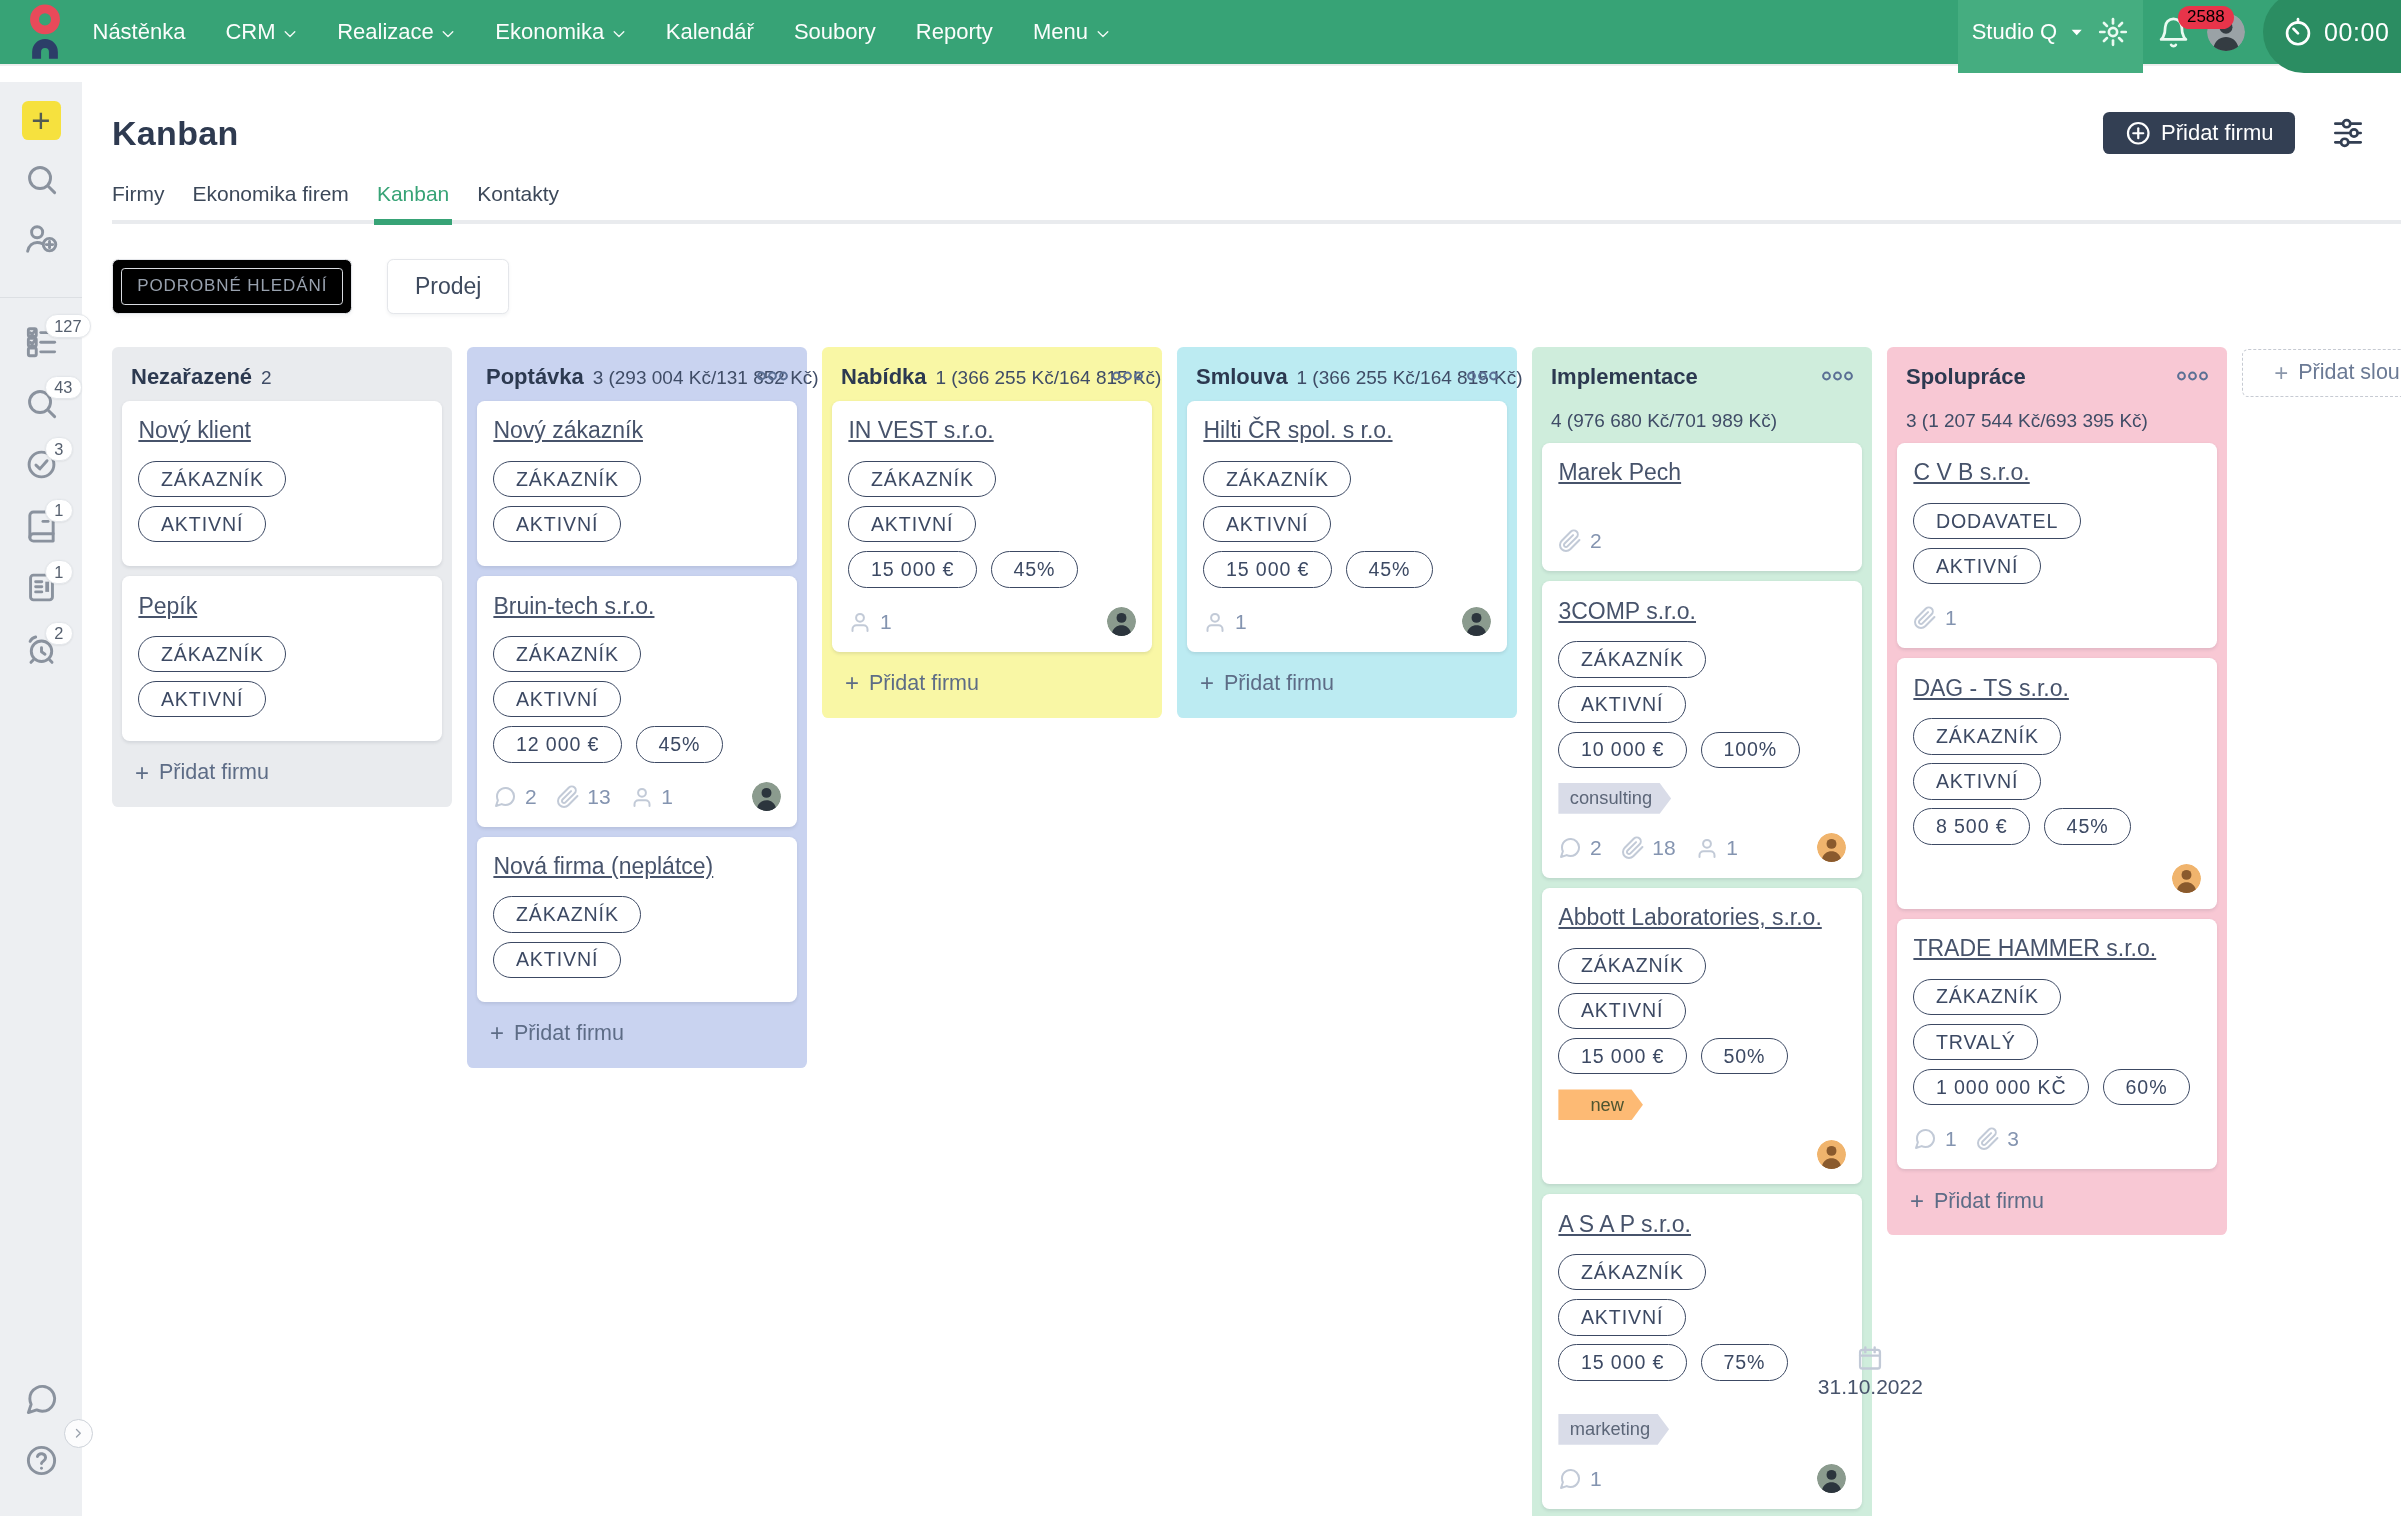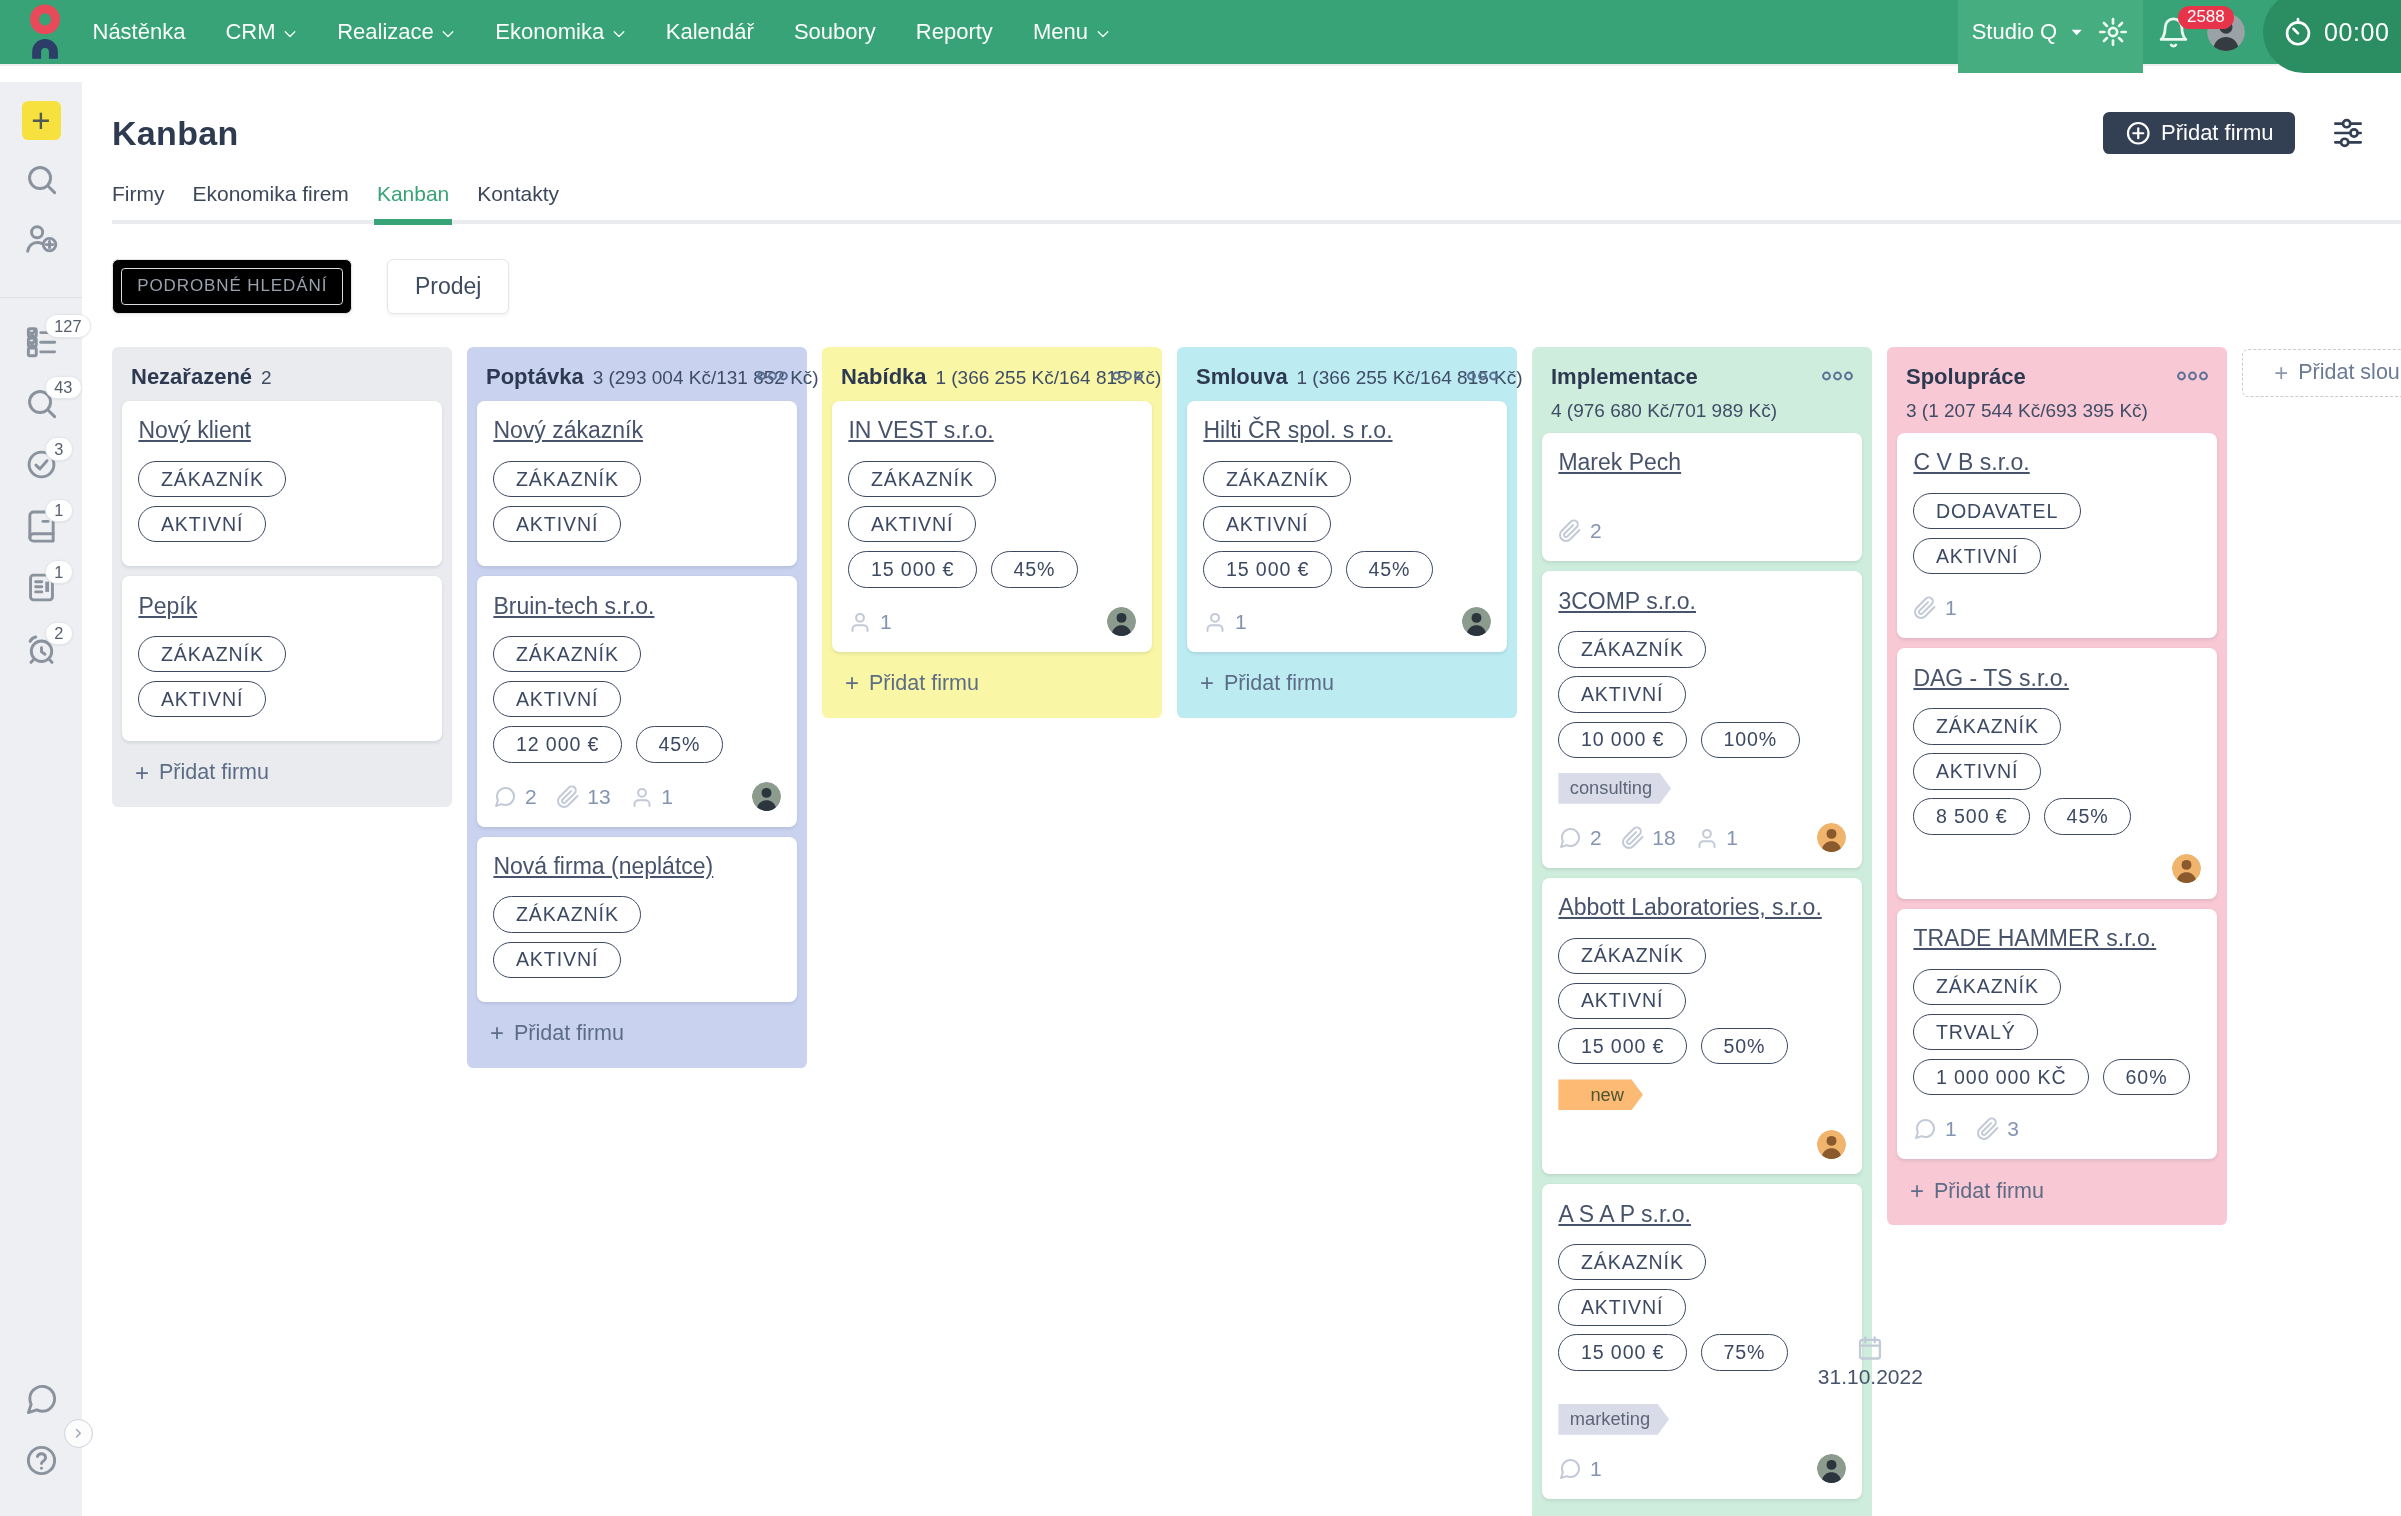--- a/index.html
+++ b/index.html
@@ -13,21 +13,21 @@
          display:flex; align-items:center; z-index:20; box-shadow:0 1.9px 0 rgba(0,0,0,.07); }
   .logo { margin:0 26.5px 0 24px; }
   .nav-items { display:flex; align-items:center; gap:40px; }
   .nav-item { display:flex; align-items:center; gap:7.6px; color:#fbfdfc; font-size:22px; cursor:pointer; }
   .nav-item svg { margin-top:3.8px; opacity:.95; }
   .nav-right { margin-left:auto; display:flex; align-items:stretch; height:82px; }
   .workspace { background:#45ad80; display:flex; align-items:center; gap:14px; padding:0 14px; color:#fff; }
   .workspace .ws-label { font-size:22px; }
   .bell-zone { display:flex; align-items:center; gap:17.7px; padding:0 17.7px 0 14px; }
   .bell-wrap { position:relative; color:#eafaf1; }
-  .badge-red { position:absolute; top:-10px; left:21.5px; background:#e8344a; color:#ffffff; font-size:17px;
+  .badge-red { position:absolute; top:-10px; left:21.5px; background:#e8344a; color:#000000; font-size:17px;
                padding:1.9px 8.8px; border-radius:14px; white-space:nowrap; }
   .avatar { border-radius:50%; overflow:hidden; }
   .timer { width:138px; background:#2b8d62; border-radius:42px 0 0 42px; display:flex; align-items:center;
            gap:10px; padding-left:19px; color:#fff; }
   .timer .t-label { font-size:25px; letter-spacing:0.6px; }
 
   
   .sidebar { position:fixed; top:82px; left:0; bottom:0; width:82px; background:#edeff2;
              display:flex; flex-direction:column; align-items:center; z-index:10; }
   .side-plus { width:39px; height:39px; margin-top:19px; background:#f6e13e; border-radius:6.3px;
@@ -74,21 +74,21 @@
               color:#3e4a5e; box-shadow:0 1.3px 3.8px rgba(20,30,50,.05); cursor:pointer; font-family:inherit; }
 
   
   .board { display:flex; align-items:flex-start; gap:15px; margin-top:33px; }
   .column { width:340px; flex:none; border-radius:6.3px; padding:16.4px 0 6.3px; }
   .col-head { padding:0 16.4px 11.4px 19px; display:flex; align-items:flex-start; }
   .col-head-main { flex:1; min-width:0; }
   .col-title-line { display:flex; align-items:baseline; gap:8.8px; white-space:nowrap; }
   .col-name { font-size:22px; font-weight:bold; color:#2c3950; }
   .col-summary { font-size:19px; color:#3f4c66; }
-  .col-summary.below { display:block; margin-top:10px; white-space:nowrap; }
+  .col-summary.below { display:block; margin-top:20px; white-space:nowrap; }
   .col-menu { color:#5a6f94; cursor:pointer; padding:5px 1.3px; }
   .cards { display:flex; flex-direction:column; gap:10px; padding:0 10px; }
   .card { background:#fff; border-radius:7.6px; padding:16.4px 16.4px 15px; box-shadow:0 1.3px 3.2px rgba(30,40,60,.10); cursor:pointer; }
   .card-title { font-size:23px; color:#47536b; margin-bottom:16.4px;text-decoration:underline; }
   .pill-row { margin-bottom:8.8px; }
   .pill { display:inline-block; border:1.6px solid #3c4963; border-radius:631px; padding:5.7px 21.5px;
           font-size:19.6px; letter-spacing:0.9px; color:#3c4963; white-space:nowrap; }
   .value-row { display:flex; align-items:flex-start; gap:14px; margin-bottom:8.8px; }
   .due { display:flex; flex-direction:column; align-items:center; margin-left:16px; }
   .due .due-ic { color:#c2cad7; }

